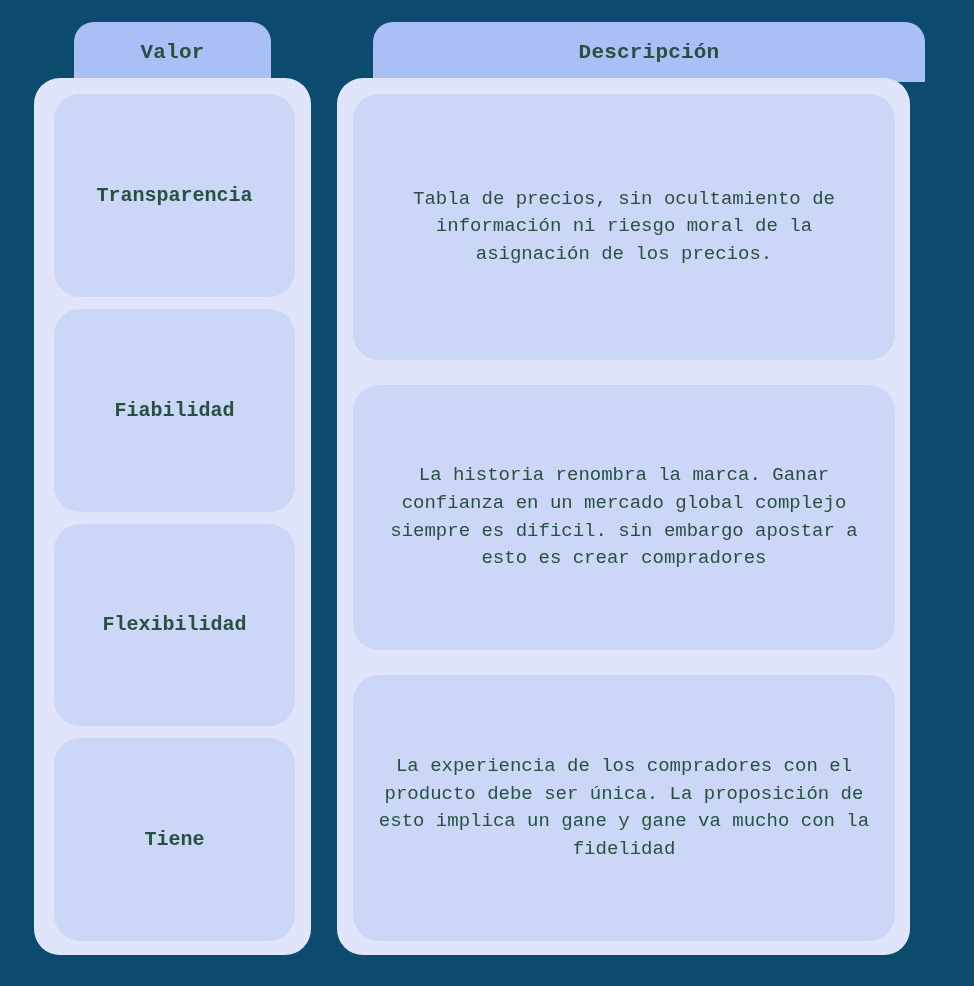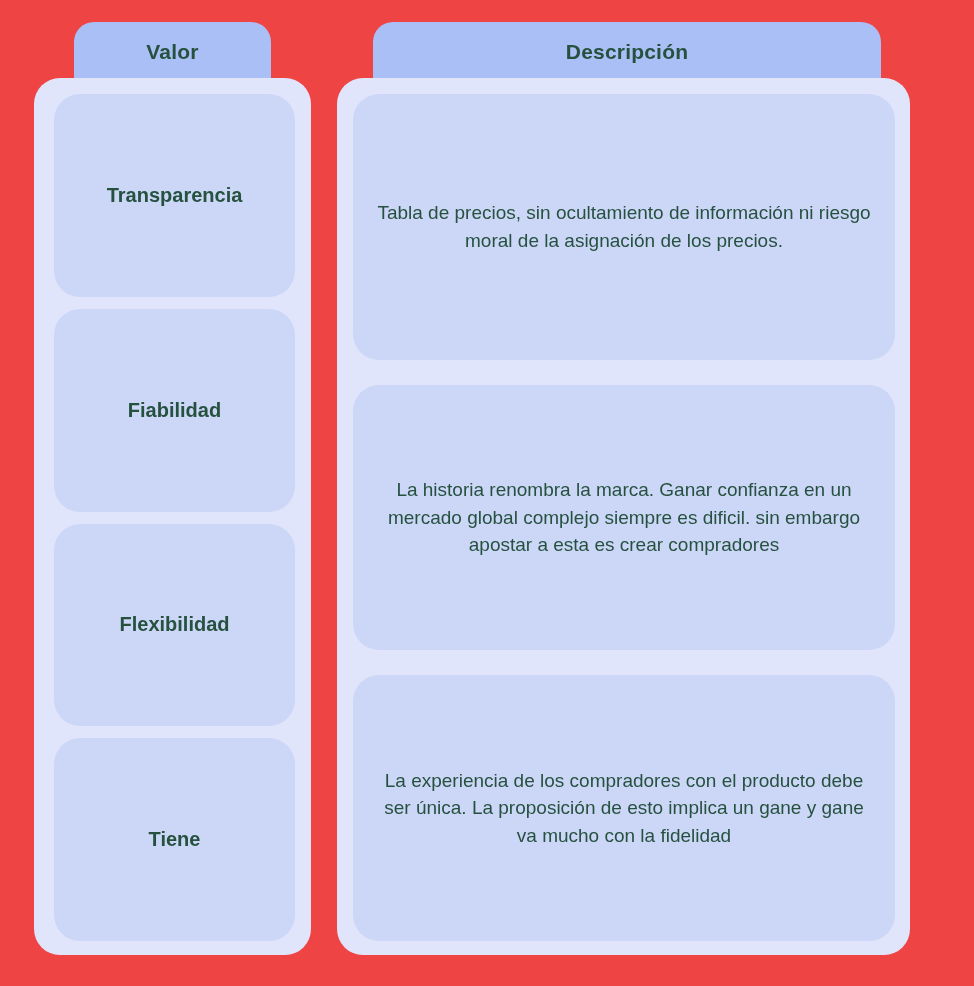--- a/index.html
+++ b/index.html
@@ -5,41 +5,42 @@
   html, body {
     margin: 0;
     padding: 0;
     background: #ffffff;
     font-family: "Liberation Sans", sans-serif;
   }
   .stage {
     position: relative;
     width: 974px;
     height: 986px;
-    background: #ef4444;
+    background: #0c4a6e;
     overflow: hidden;
+    font-family: Liberation Mono, monospace;
   }
   
   .tab {
     position: absolute;
     top: 22px;
     height: 60px;
     background: #a9bff5;
     border-radius: 20px 20px 0 0;
     display: flex;
     align-items: center;
     justify-content: center;
     color: #26513f;
     font-weight: bold;
     font-size: 21px;
     letter-spacing: 0.2px;
     z-index: 1;
   }
   .tab-valor { left: 74px;  width: 197px; }
-  .tab-desc  { left: 373px; width: 508px; text-align: center; }
+  .tab-desc  { left: 373px; width: 552px; text-align: center; }
 
   
   .col {
     position: absolute;
     top: 78px;
     height: 877px;
     background: #e1e5fb;
     border-radius: 26px;
     z-index: 2;
     display: flex;
@@ -98,20 +99,20 @@
     <div class="card valor">
       <span>Tiene</span>
     </div>
   </div>
 
   <div class="col col-desc">
     <div class="card desc">
       <span>Tabla de precios, sin ocultamiento de información ni riesgo moral de la asignación de los precios.</span>
     </div>
     <div class="card desc">
-      <span>La historia renombra la marca. Ganar confianza en un mercado global complejo siempre es dificil. sin embargo apostar a esta es crear compradores</span>
+      <span>La historia renombra la marca. Ganar confianza en un mercado global complejo siempre es dificil. sin embargo apostar a esto es crear compradores</span>
     </div>
     <div class="card desc">
       <span>La experiencia de los compradores con el producto debe ser única. La proposición de esto implica un gane y gane va mucho con la fidelidad</span>
     </div>
   </div>
 
 </div>
 
 </body></html>

